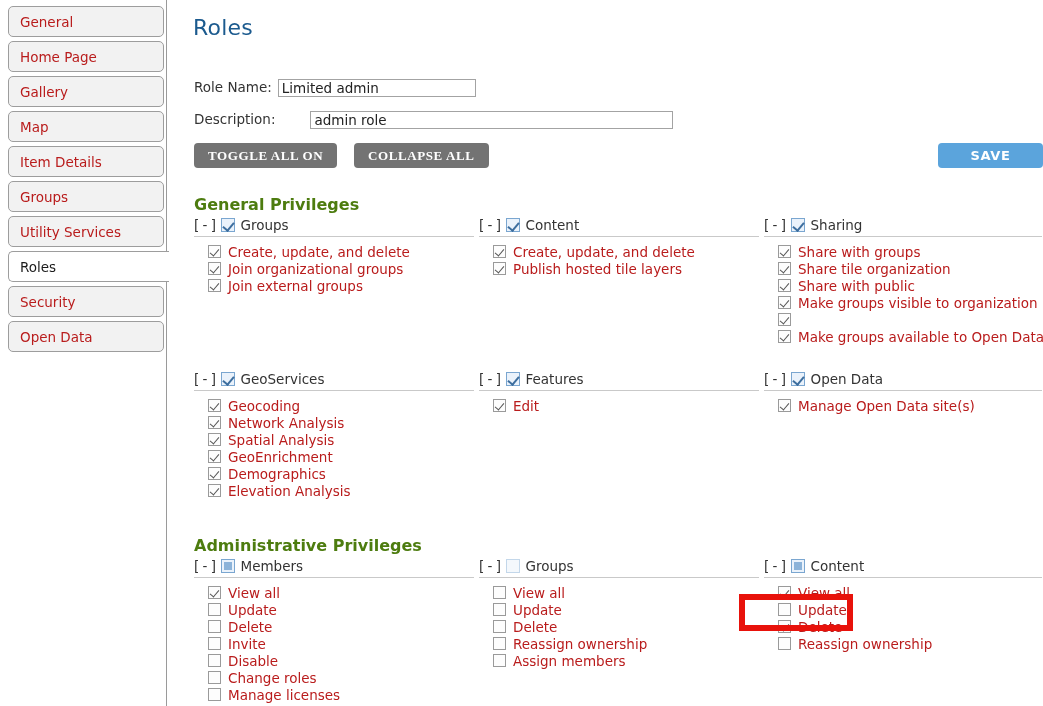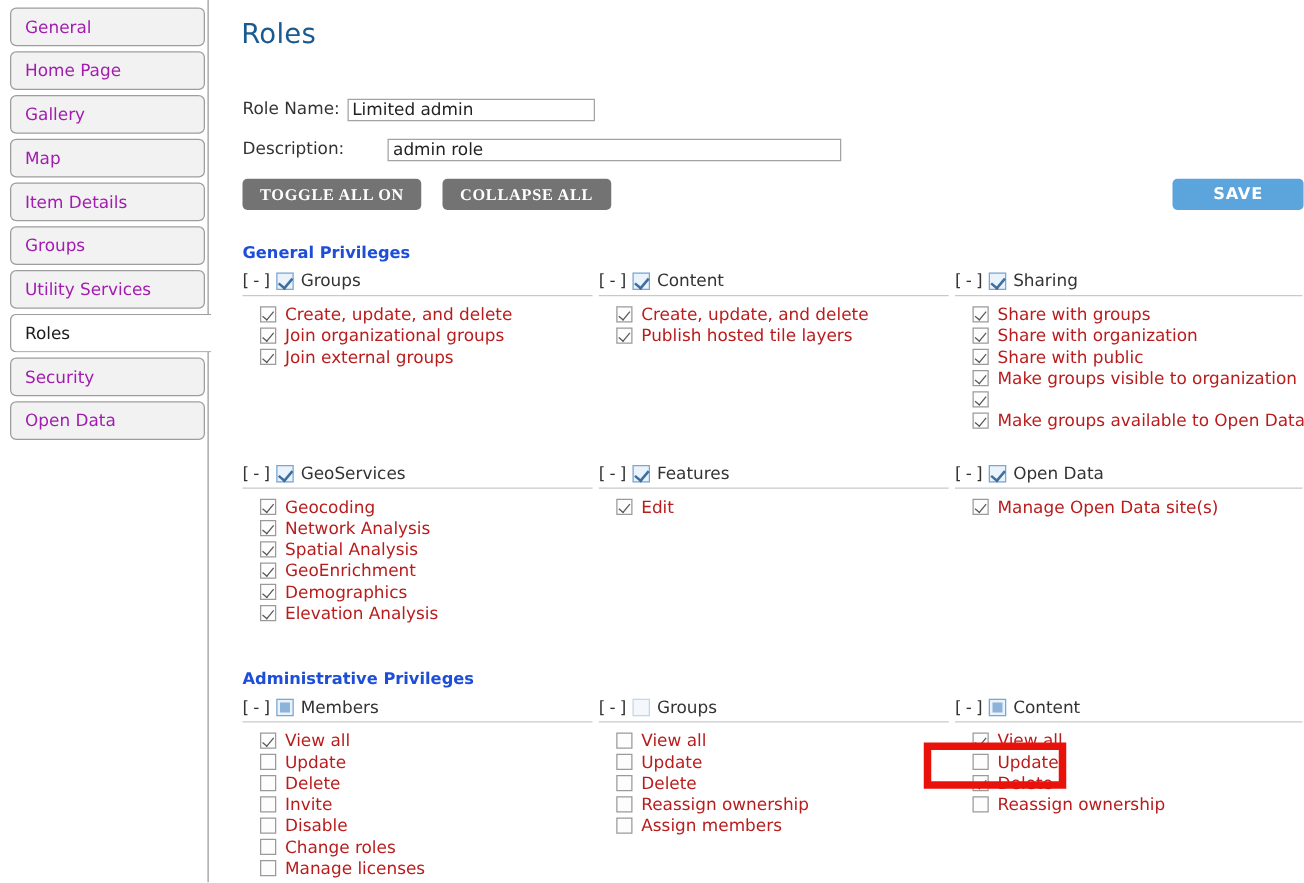--- a/index.html
+++ b/index.html
@@ -22,21 +22,21 @@
   .side-tab {
     position: relative;
     height: 31px;
     margin: 0 2px 4px 8px;
     background: #f2f2f2;
     border: 1px solid #9d9d9d;
     border-radius: 5px 5px 5px 5px;
     display: flex; align-items: center;
     padding-left: 11px;
     font-size: 13.5px;
-    color: #a21caf;
+    color: #b91c1c;
     cursor: pointer;
     white-space: nowrap;
   }
   .side-tab.selected {
     background: #ffffff;
     border-right: none;
     margin-right: -2px;
     width: 161px;
     border-radius: 5px 0 0 5px;
     color: #1b1b1b;
@@ -84,21 +84,21 @@
   }
   .btn.green { background: #737373; font-family: Liberation Serif, serif; }
   .btn.blue  { background: #5ba4dc; }
   #toggle-all-btn { position: absolute; left: 26px; top: 143px; }
   #collapse-all-btn { position: absolute; left: 186px; top: 143px; }
   #save-role-btn { position: absolute; left: 770px; top: 143px; }
 
   
   .section-title {
     position: absolute;
-    font-size: 13px; font-weight: bold; color: #1d4ed8;
+    font-size: 16px; font-weight: bold; color: #4d7c0f;
   }
   #general-title { left: 26px; top: 195px; }
   #admin-title   { left: 26px; top: 536px; }
 
   .priv-grid { position: absolute; left: 26px; width: 868px; }
   #general-grid { top: 216px; }
   #admin-grid   { top: 557px; }
 
   .priv-row { display: flex; }
   .priv-col { width: 280px; margin-right: 5px; }
@@ -282,21 +282,21 @@
               <span class="cb hdr checked"></span>
               <span class="col-head-label">Sharing</span>
             </div>
             <div class="item-list">
               <div class="item">
                 <span class="cb checked"></span>
                 <span class="lbl">Share with groups</span>
               </div>
               <div class="item">
                 <span class="cb checked"></span>
-                <span class="lbl">Share with organization</span>
+                <span class="lbl">Share tile organization</span>
               </div>
               <div class="item">
                 <span class="cb checked"></span>
                 <span class="lbl">Share with public</span>
               </div>
               <div class="item">
                 <span class="cb checked"></span>
                 <span class="lbl">Make groups visible to organization</span>
               </div>
               <div class="item">

